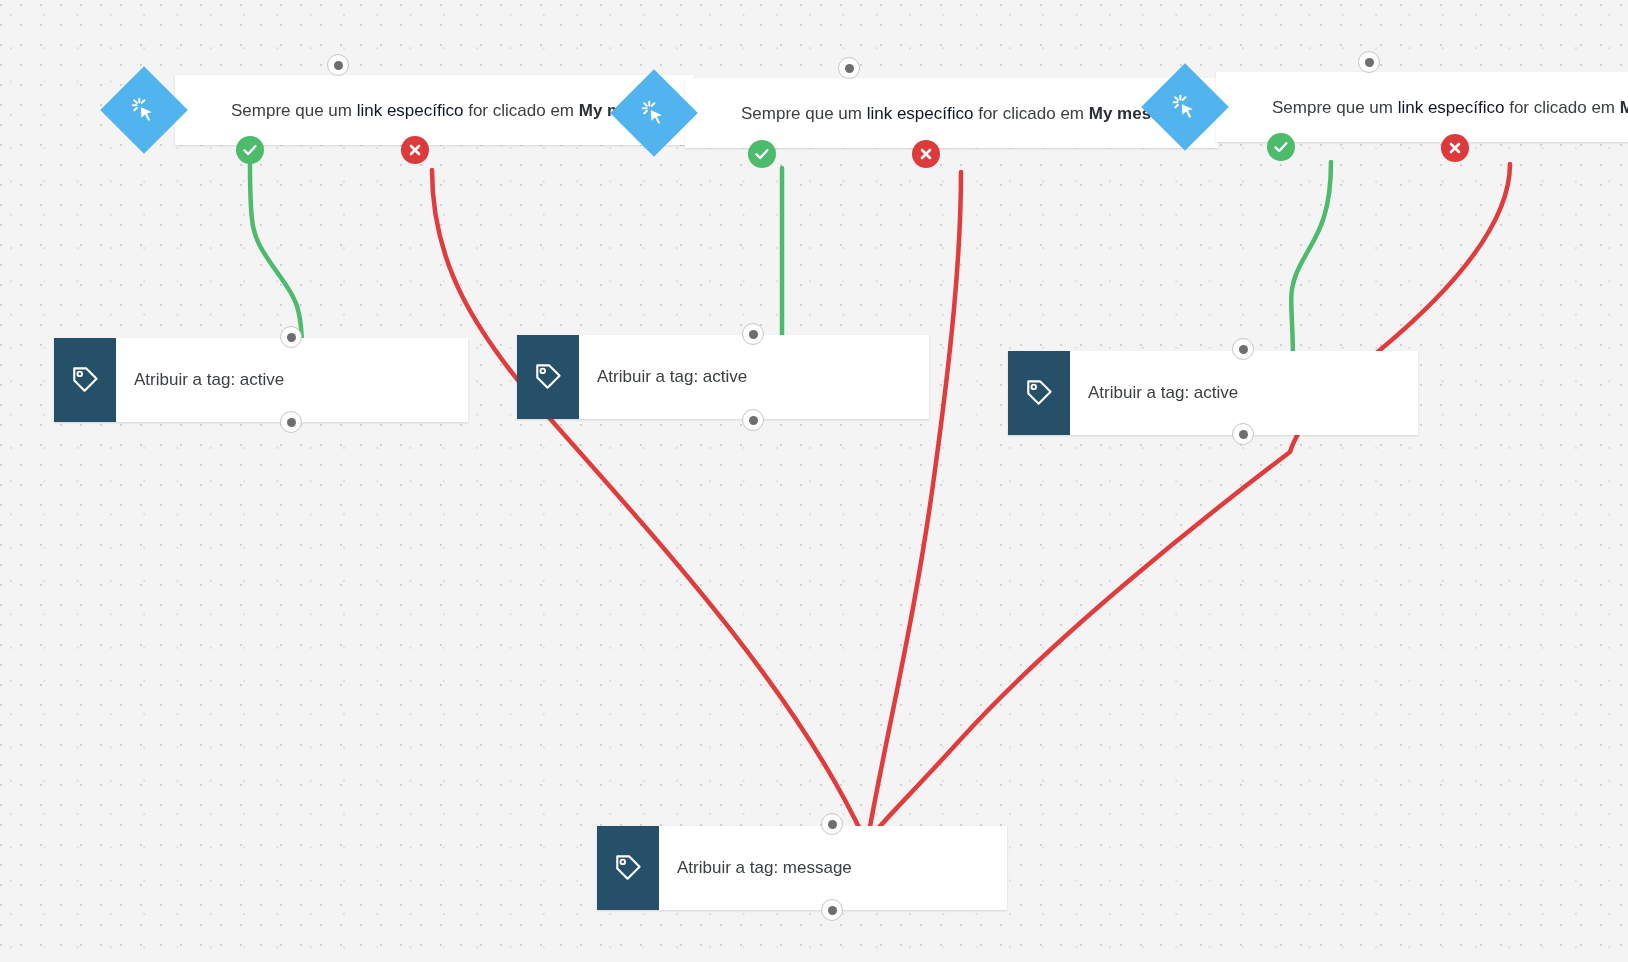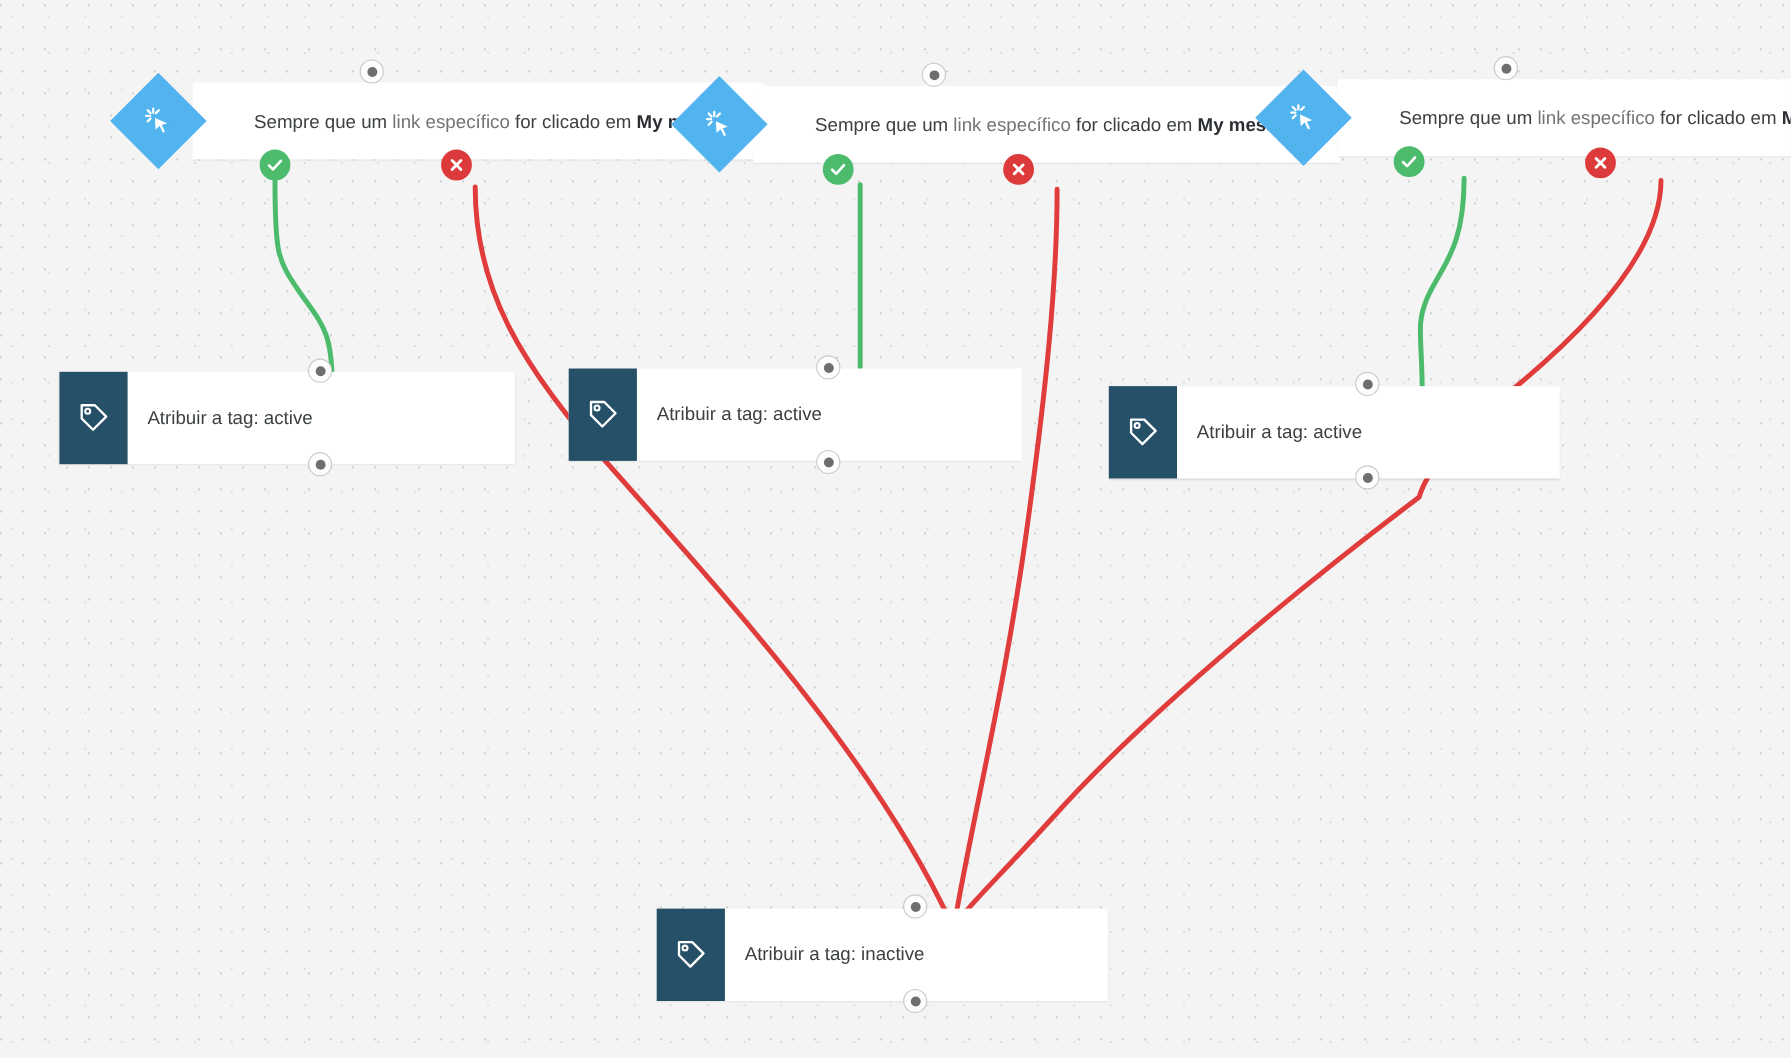--- a/index.html
+++ b/index.html
@@ -85,21 +85,21 @@
     transform: rotate(-45deg);
   }
   .trigger-text {
     font-size: 17px;
     color: #3c4043;
     line-height: 23px;
     padding: 12px 14px 12px 56px;
     white-space: nowrap;
     align-self: center;
   }
-  .link-accent { color: #737373; }
+  .link-accent { color: #0f172a; }
   .msg-bold { font-weight: bold; color: #2b2f33; }
 
   
   .action-card {
     display: flex;
     align-items: stretch;
     background: #ffffff;
     box-shadow: 0 1px 2px rgba(0,0,0,0.13);
     height: 84px;
   }
@@ -318,19 +318,19 @@
   <div class="port" style="left:1232px; top:423px;"></div>
 
   <div class="node" style="left:597px; top:826px; width:410px;">
     <div class="action-card">
       <div class="action-icon">
         <svg width="30" height="30" viewBox="0 0 28 28">
           <path d="M15.2,3.2 L24.8,12.8 L13.6,24 L4,14.4 L4,3.2 Z" fill="none" stroke="#ffffff" stroke-width="2" stroke-linejoin="round"></path>
           <circle cx="9.1" cy="8.3" r="2.1" fill="none" stroke="#ffffff" stroke-width="1.8"></circle>
         </svg>
       </div>
-      <div class="action-text">Atribuir a tag: inactive</div>
+      <div class="action-text">Atribuir a tag: message</div>
     </div>
   </div>
   <div class="port" style="left:821px; top:813px;"></div>
   <div class="port" style="left:821px; top:899px;"></div>
 
 </div>
 
 </body></html>

